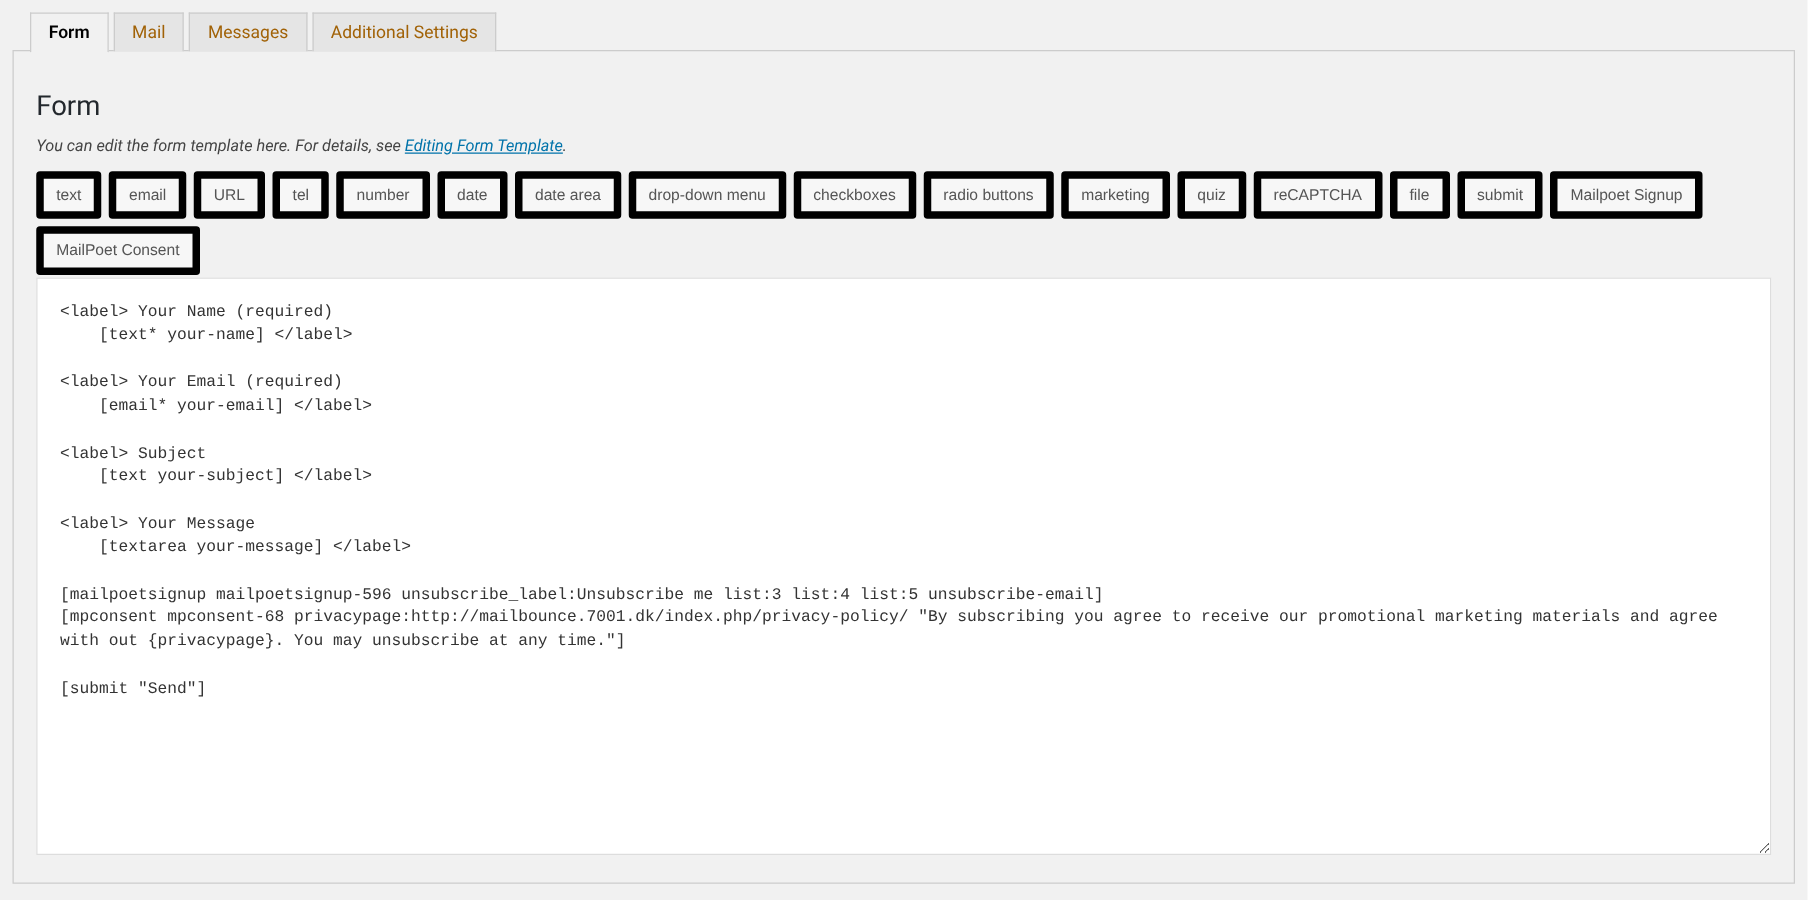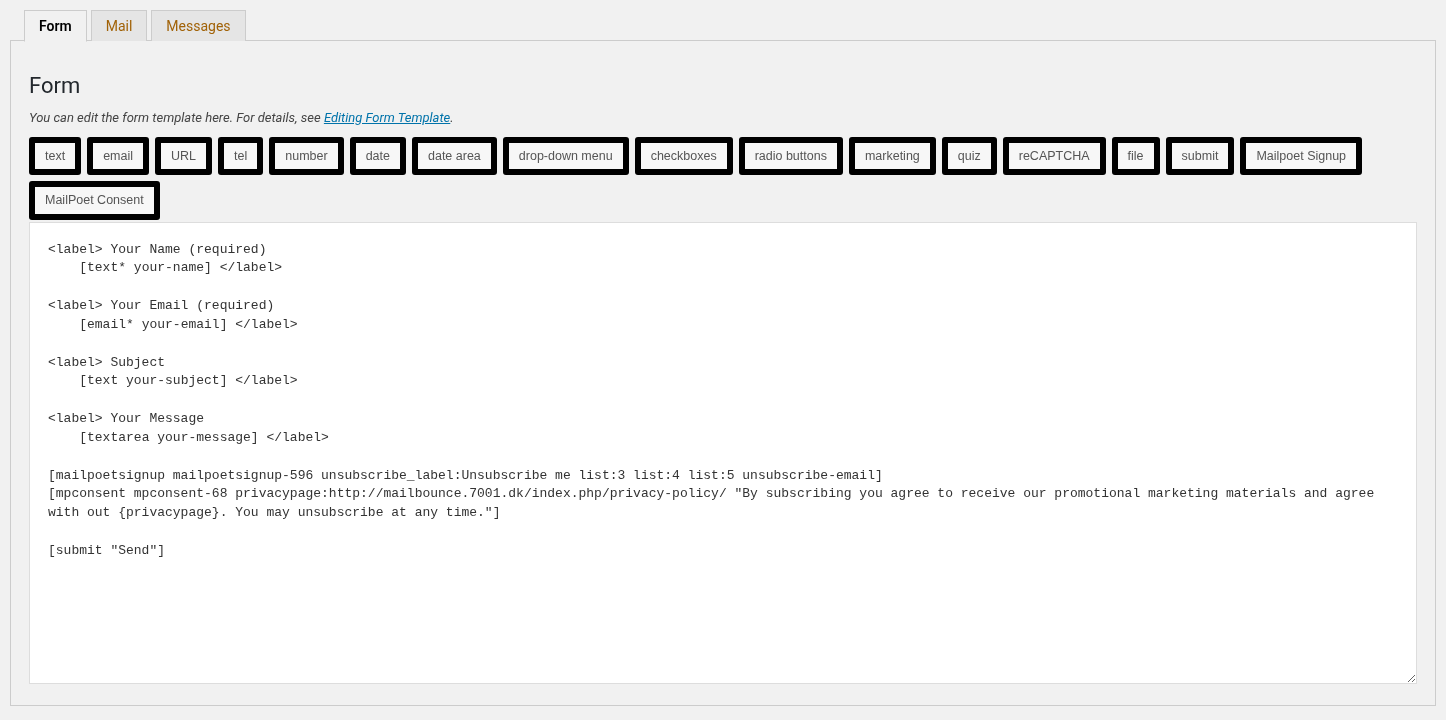--- a/index.html
+++ b/index.html
@@ -107,20 +107,21 @@
   </style>
 </head>
 <body>
 
 
 
 <div class="tabs">
     <div class="tab active">Form</div>
     <div class="tab">Mail</div>
     <div class="tab">Messages</div>
+    <div class="tab">Additional Settings</div>
   </div>
 
 <div class="panel">
   <h2>Form</h2>
   <p class="help-text">
     <span>You can edit the form template here. For details, see </span><a href="#">Editing Form Template</a><span>.</span>
   </p>
   <div class="tag-buttons">
       <button class="tag-btn">text</button>
       <button class="tag-btn">email</button>

